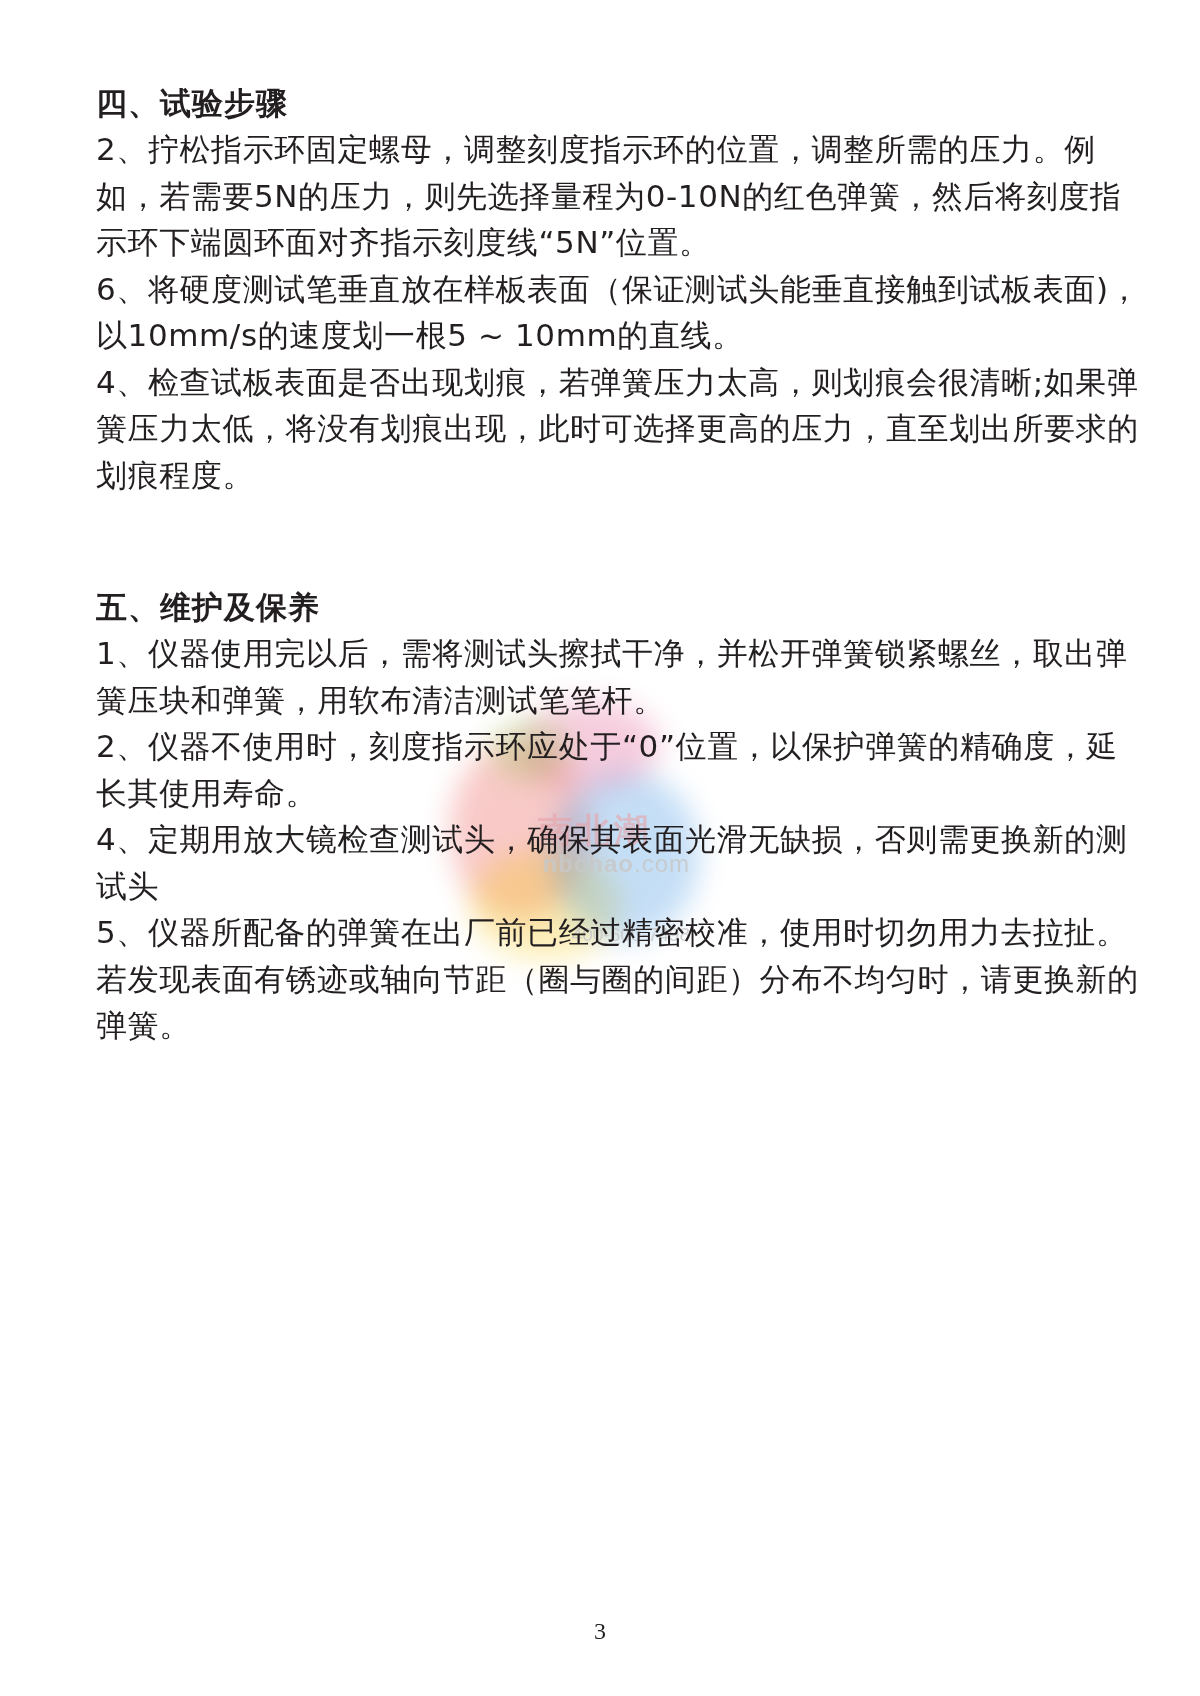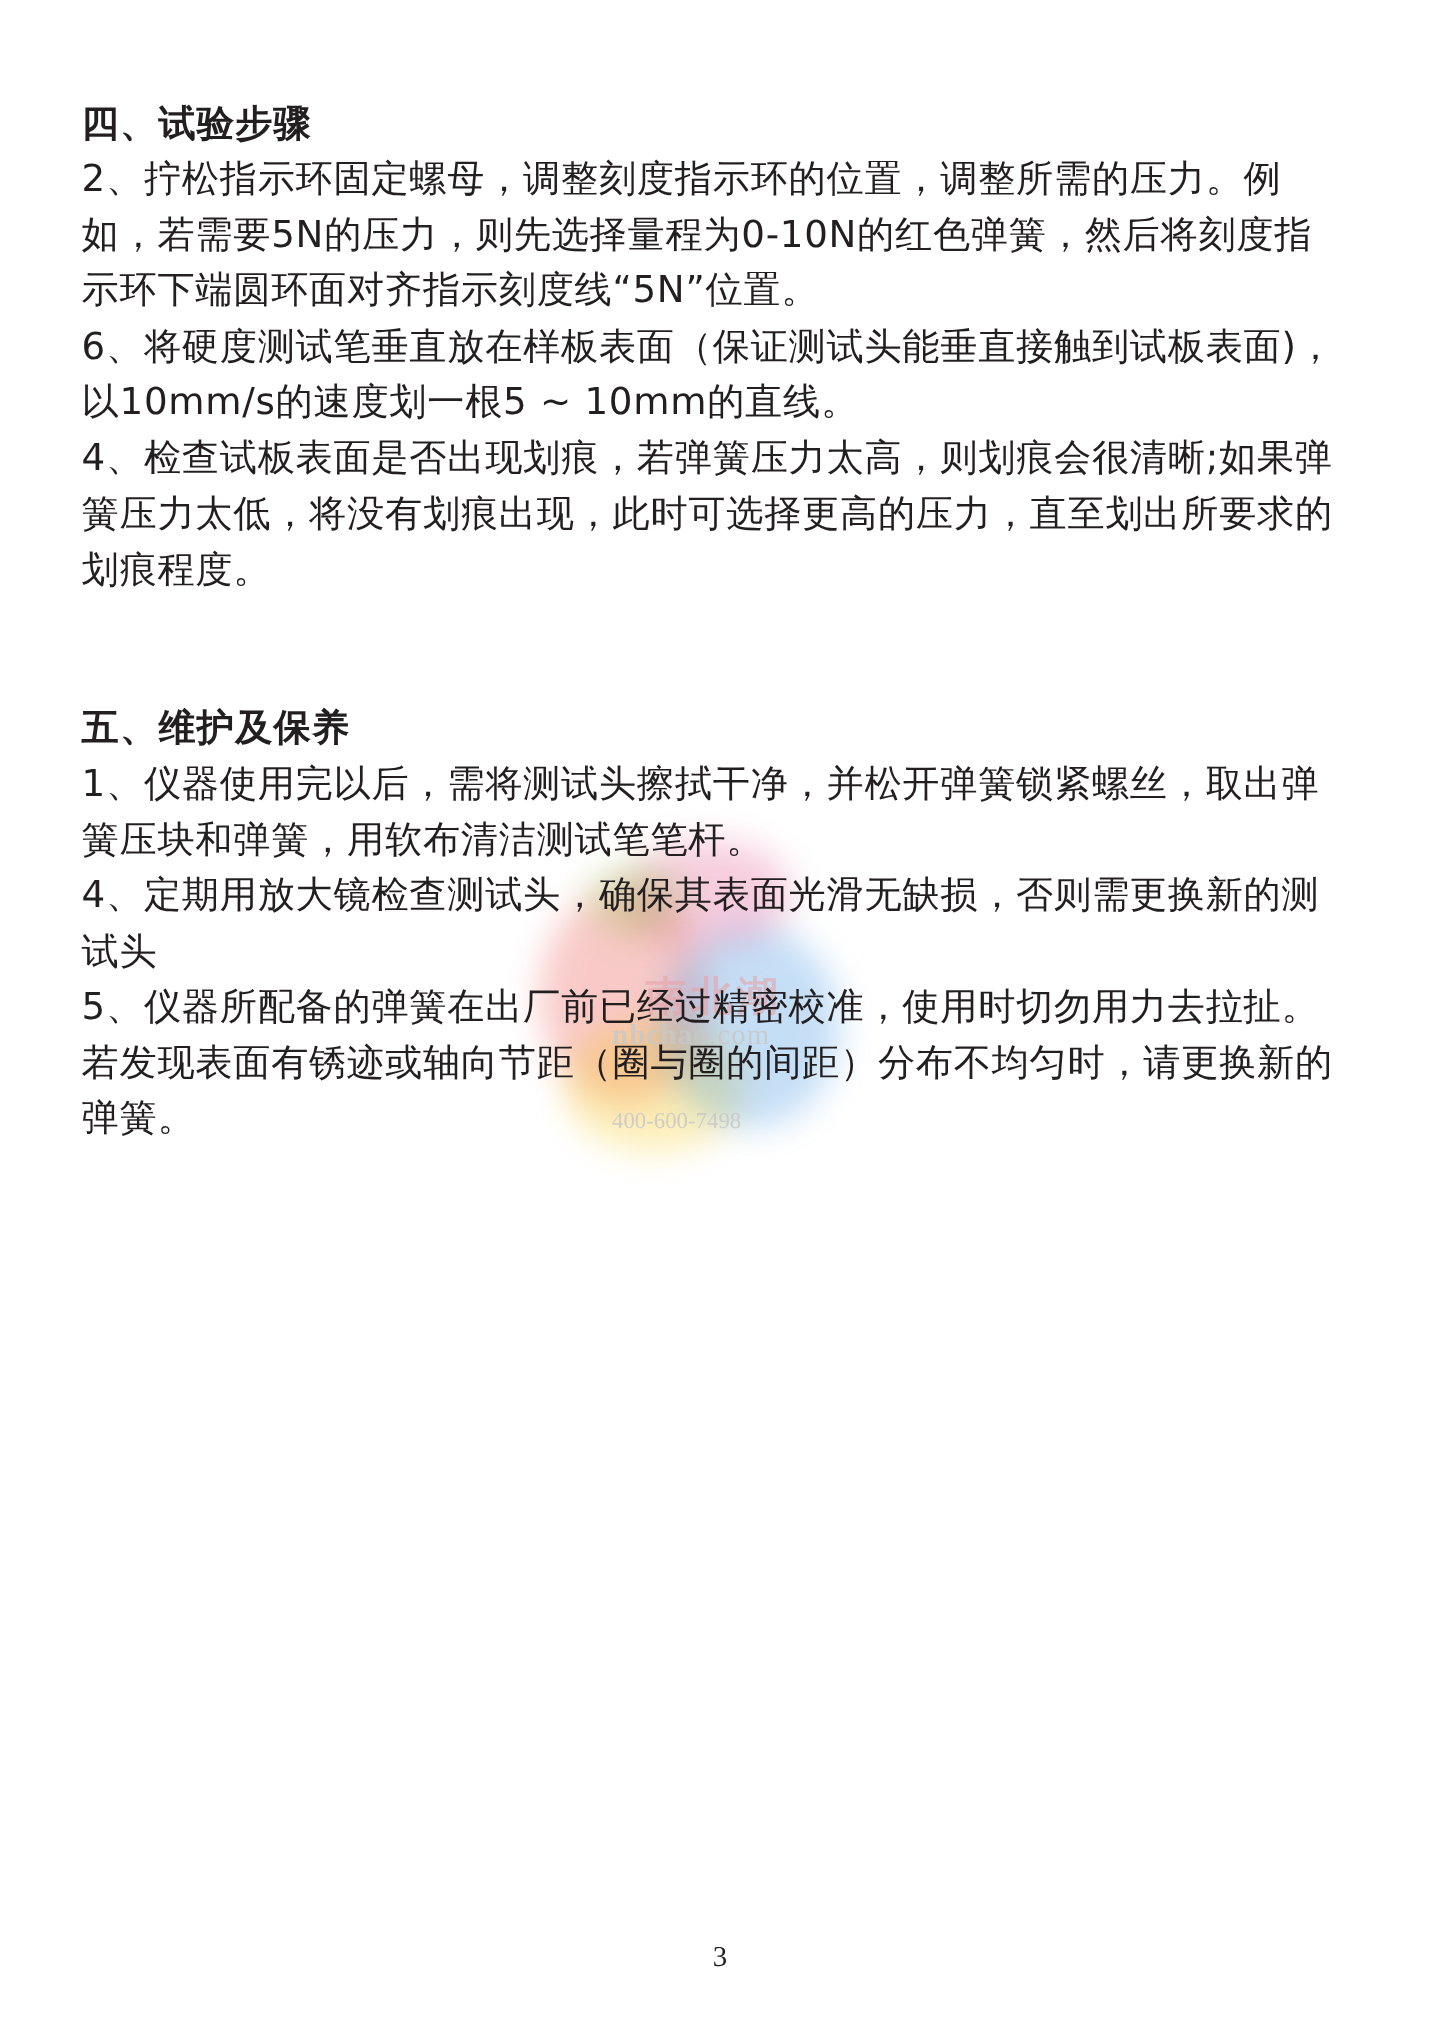--- a/index.html
+++ b/index.html
@@ -17,21 +17,21 @@
     }
     .page {
       position: absolute;
       left: 0;
       top: 0;
       width: 1200px;
       height: 1696px;
     }
     .content {
       position: absolute;
-      left: 68px;
+      left: 96px;
       top: 80px;
       width: 1045px;
     }
     .section {
       margin: 0;
     }
     .section + .section {
       margin-top: 86px;
     }
     .heading {
@@ -60,22 +60,22 @@
     .wm-blob {
       position: absolute;
       border-radius: 50%;
       filter: blur(14px);
       opacity: 0.28;
     }
     .wm-text {
       position: absolute;
       left: 80px;
       width: 180px;
-      text-align: left;
-      font-family: Liberation Serif, serif;
+      text-align: right;
+      font-family: Liberation Sans, sans-serif;
       color: #c8c8c8;
       opacity: 0.85;
     }
     .wm-brand {
       top: 170px;
       font-size: 24px;
       font-weight: bold;
       letter-spacing: 1px;
     }
     .wm-brand .light { font-weight: normal; }
@@ -129,20 +129,21 @@
     <div class="section">
       <h2 class="heading">四、试验步骤</h2>
       <p class="para">2、拧松指示环固定螺母，调整刻度指示环的位置，调整所需的压力。例如，若需要5N的压力，则先选择量程为0-10N的红色弹簧，然后将刻度指示环下端圆环面对齐指示刻度线“5N”位置。</p>
       <p class="para">6、将硬度测试笔垂直放在样板表面（保证测试头能垂直接触到试板表面)，以10mm/s的速度划一根5 ~ 10mm的直线。</p>
       <p class="para">4、检查试板表面是否出现划痕，若弹簧压力太高，则划痕会很清晰;如果弹簧压力太低，将没有划痕出现，此时可选择更高的压力，直至划出所要求的划痕程度。</p>
     </div>
 
     <div class="section">
       <h2 class="heading">五、维护及保养</h2>
       <p class="para">1、仪器使用完以后，需将测试头擦拭干净，并松开弹簧锁紧螺丝，取出弹簧压块和弹簧，用软布清洁测试笔笔杆。</p>
+      <p class="para">2、仪器不使用时，刻度指示环应处于“0”位置，以保护弹簧的精确度，延长其使用寿命。</p>
       <p class="para">4、定期用放大镜检查测试头，确保其表面光滑无缺损，否则需更换新的测试头</p>
       <p class="para">5、仪器所配备的弹簧在出厂前已经过精密校准，使用时切勿用力去拉扯。若发现表面有锈迹或轴向节距（圈与圈的间距）分布不均匀时，请更换新的弹簧。</p>
     </div>
 
   </div>
 
   <div class="page-number">3</div>
 </div>
 
 </body></html>

